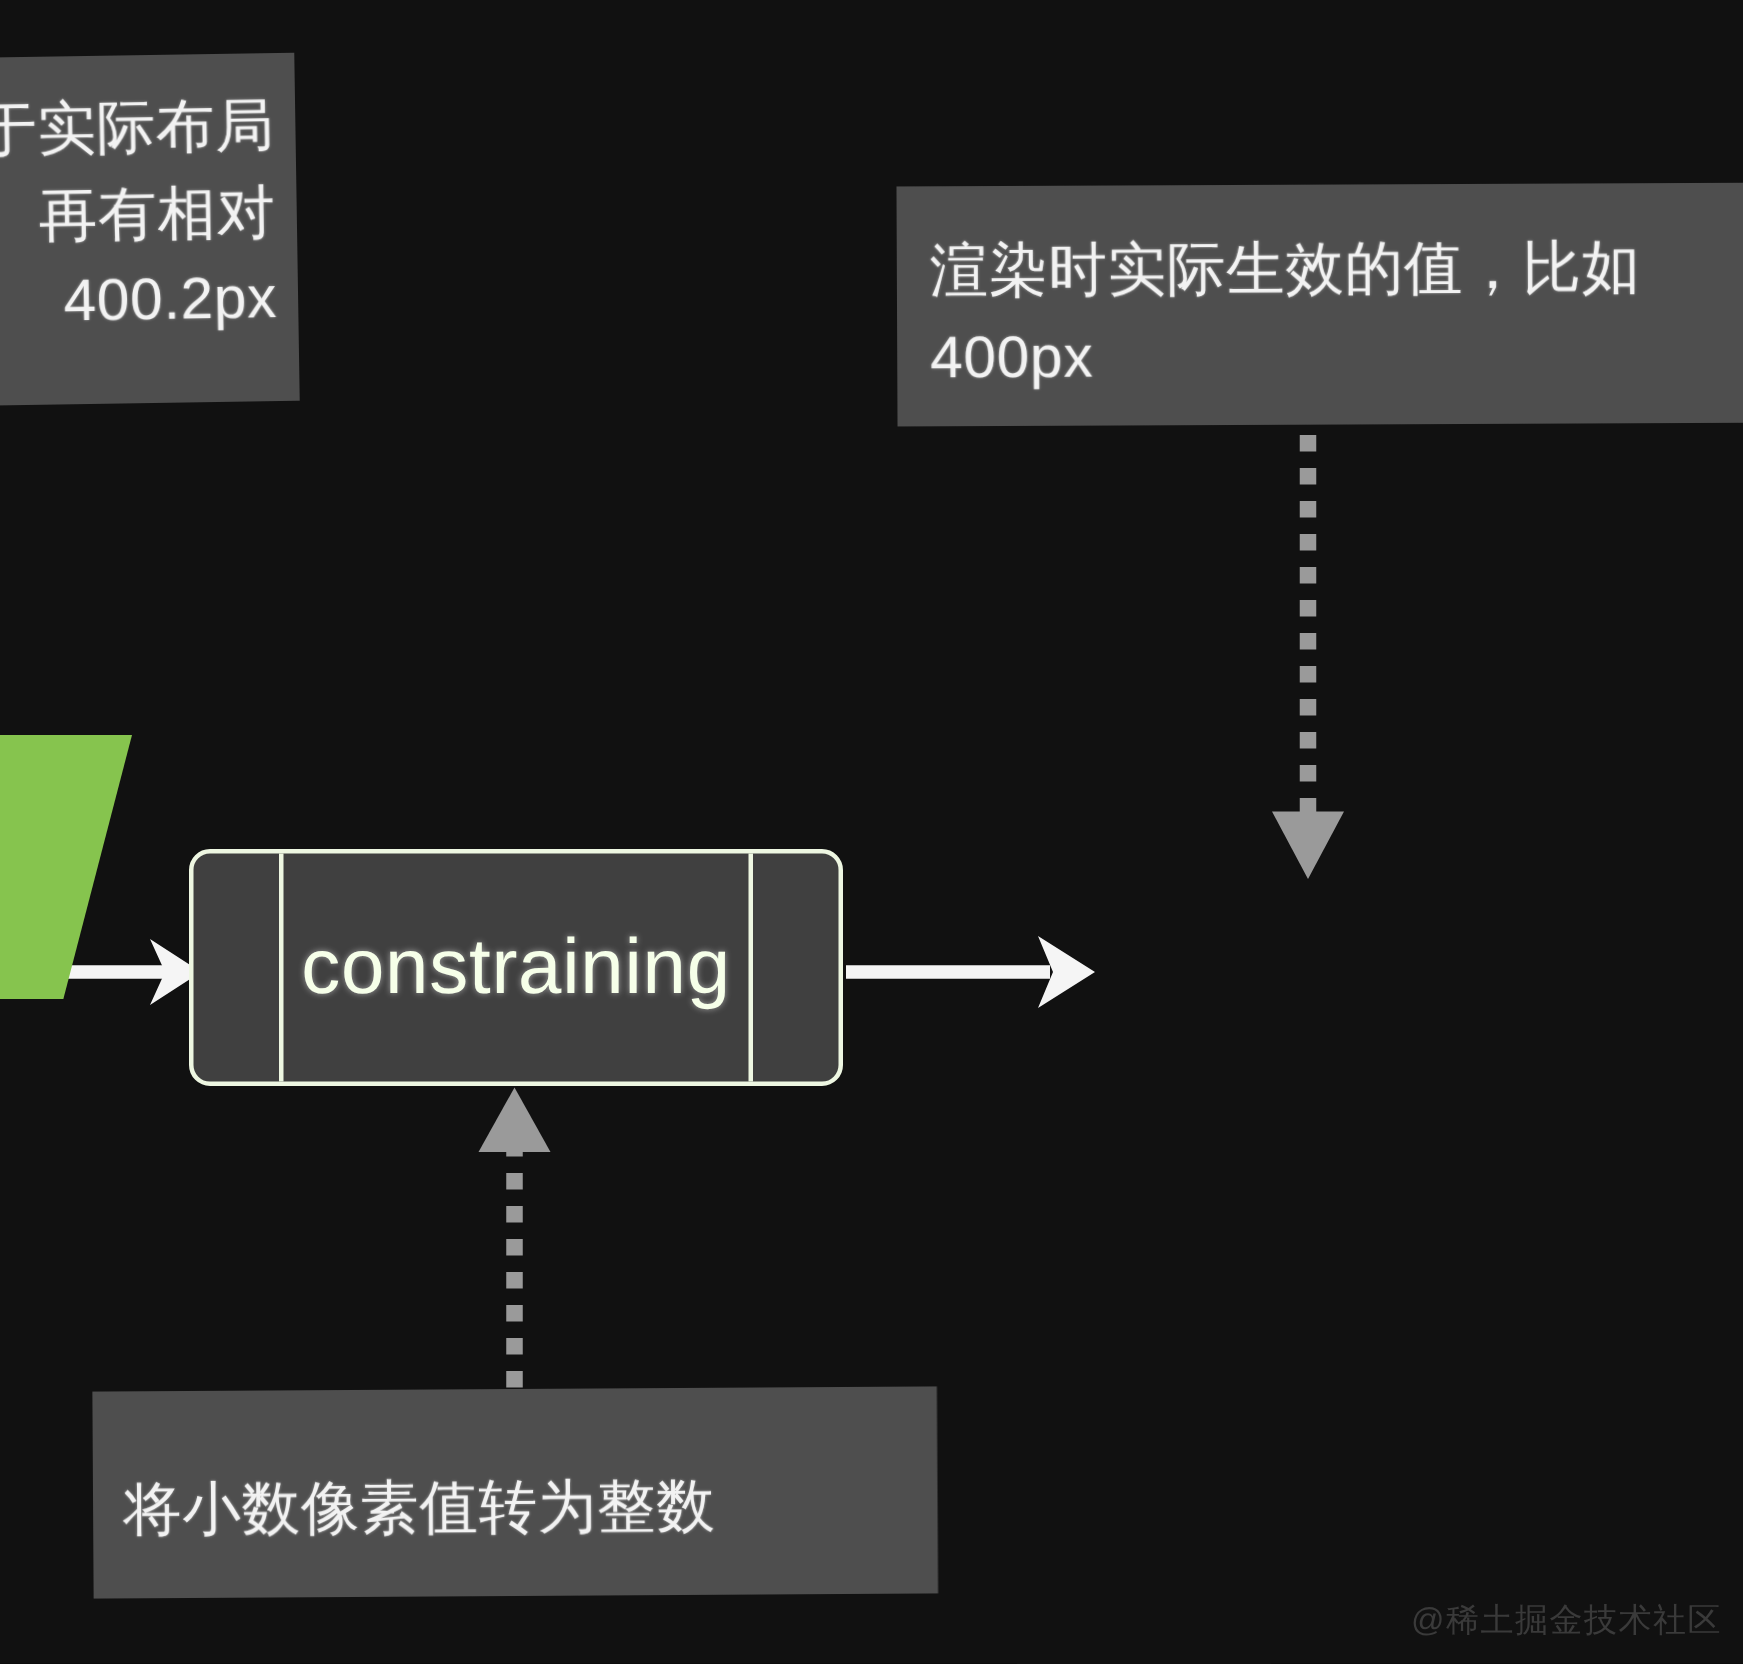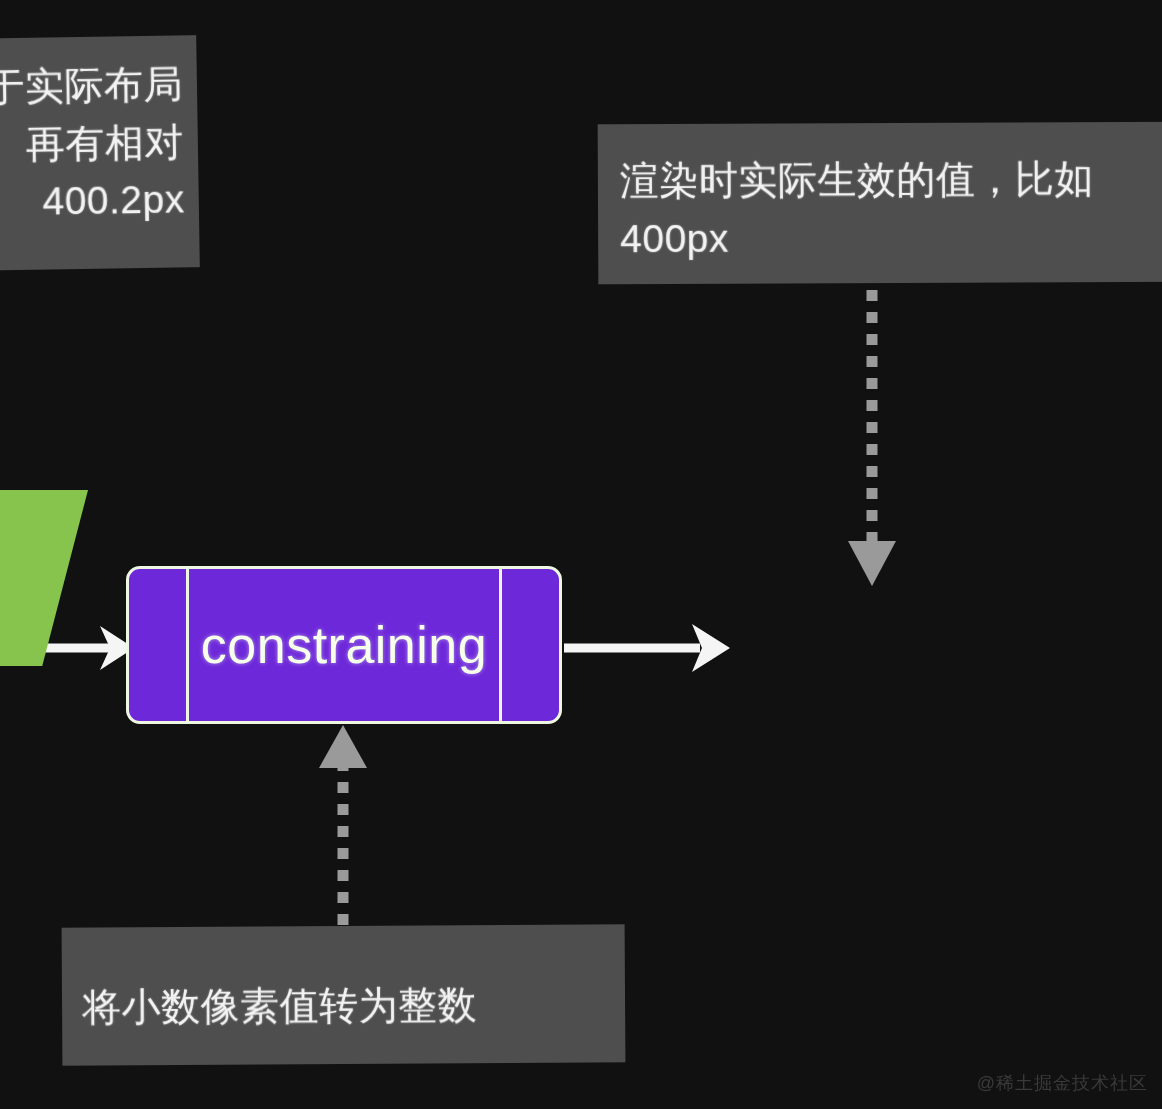--- a/index.html
+++ b/index.html
@@ -61,21 +61,21 @@
     transform: rotate(-0.35deg);
   }
 
   
   .node-proc {
     position: absolute;
     left: 126px;
     top: 566px;
     width: 436px;
     height: 158px;
-    background: #6d28d9;
+    background: #404040;
     border: 3px solid #eef7e2;
     border-radius: 14px;
     box-sizing: border-box;
   }
   .node-proc .divider {
     position: absolute;
     top: 0;
     bottom: 0;
     width: 3px;
     background: #eef7e2;
@@ -132,21 +132,21 @@
 
   
   .conn { position: absolute; }
   svg { display: block; overflow: visible; }
 
   .watermark {
     position: absolute;
     right: 14px;
     bottom: 14px;
     color: #3a3a3a;
-    font-size: 18px;
+    font-size: 22px;
     letter-spacing: 1px;
   }
 </style>
 </head>
 <body>
 
 <div id="stage">
 
   <svg class="conn" style="left:0; top:0;" width="1162" height="1109">
 

